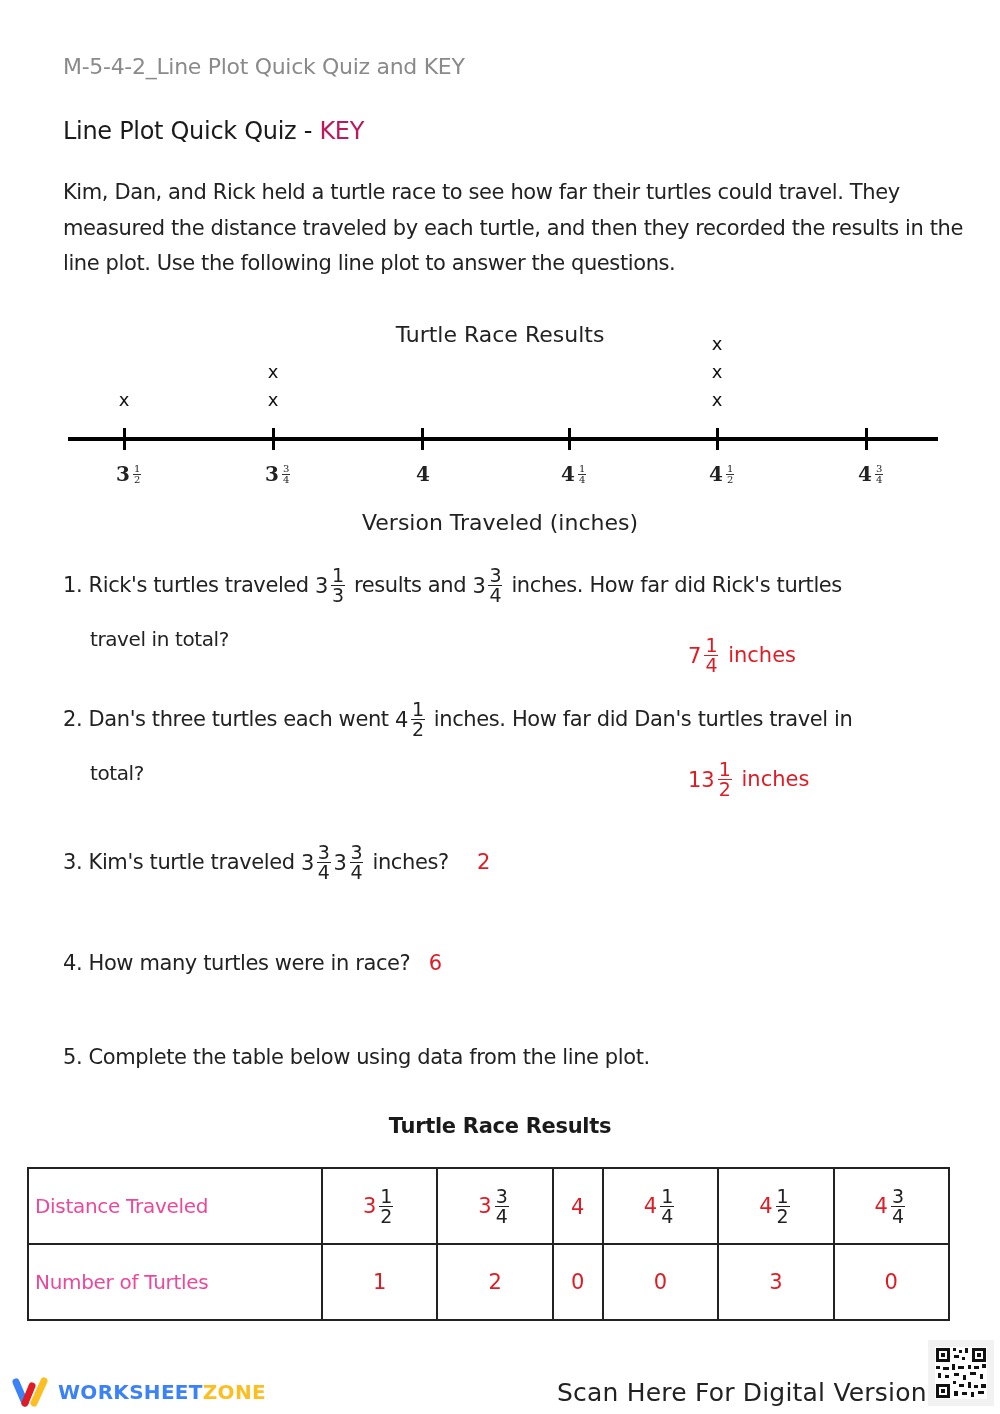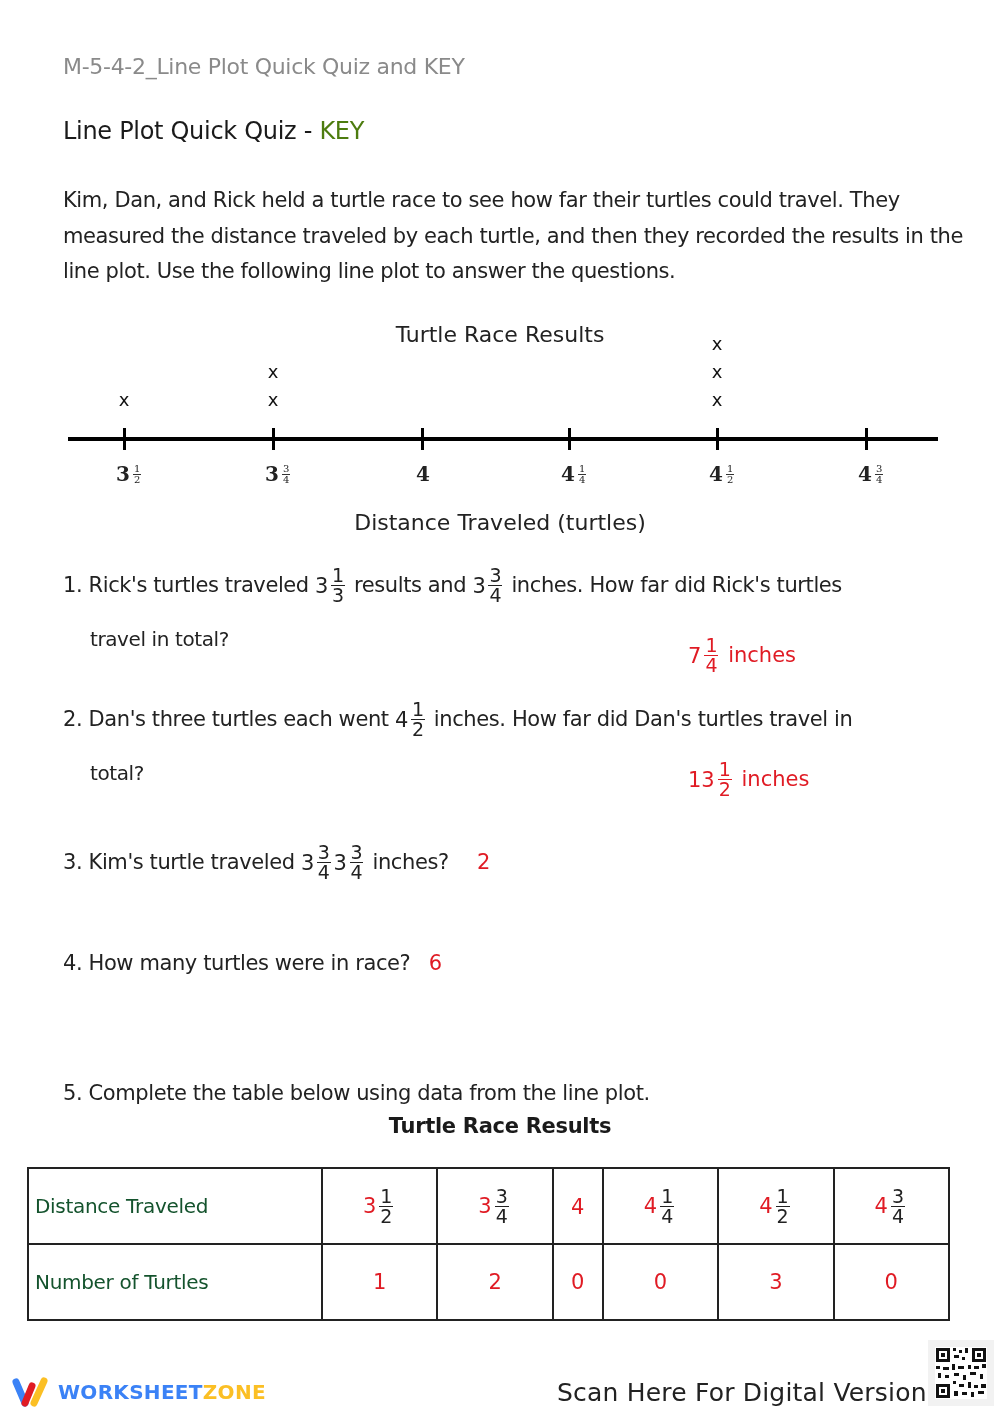--- a/index.html
+++ b/index.html
@@ -1,21 +1,21 @@
 <!DOCTYPE html>
 <html><head>
 <meta charset="utf-8">
 <style>
   html,body{margin:0;padding:0;background:#fff;}
   body{width:1000px;height:1414px;position:relative;overflow:hidden;font-family:"DejaVu Sans","Liberation Sans",sans-serif;color:#222;}
   .abs{position:absolute;}
   .doc-id{left:63px;top:54px;font-size:22px;color:#8a8a8a;letter-spacing:-0.3px;}
   .title{left:63px;top:117px;font-size:24px;color:#1a1a1a;letter-spacing:-0.3px;}
-  .title .key{color:#4d7c0f;text-align:right;}
-  .intro{left:63px;top:183px;width:910px;font-size:21px;line-height:35.5px;color:#222;letter-spacing:-0.4px;}
+  .title .key{color:#be185d;text-align:right;}
+  .intro{left:63px;top:175px;width:910px;font-size:21px;line-height:35.5px;color:#222;letter-spacing:-0.4px;}
   
   .mixed{display:inline-flex;align-items:center;vertical-align:middle;}
   .frac{display:inline-flex;flex-direction:column;align-items:center;font-size:19px;line-height:19px;margin-left:3px;margin-right:3px;}
   .frac .num{padding:0 1px;border-bottom:1.5px solid currentColor;}
   .frac .den{}
   
   .plot-title{left:0;width:1000px;top:322px;text-align:center;font-size:22px;color:#222;}
   .axis{left:68px;top:437px;width:870px;height:4px;background:#000;}
   .tick{position:absolute;width:3px;height:22px;background:#000;top:428px;}
   .xmark{position:absolute;font-size:18px;color:#111;width:20px;text-align:center;font-family:"DejaVu Sans",sans-serif;}
@@ -24,21 +24,21 @@
   .tick-label .sf .n{border-bottom:1px solid #333;padding:0 1px;}
   .x-axis-label{left:0;width:1000px;top:510px;text-align:center;font-size:22px;color:#222;}
   
   .q{left:63px;font-size:21px;color:#222;letter-spacing:-0.4px;}
   .q2line{left:90px;font-size:20px;color:#222;letter-spacing:-0.4px;}
   .ans{font-size:21px;color:#e01b24;}
   
   .tbl-title{left:0;width:1000px;top:1114px;text-align:center;font-size:21px;color:#1a1a1a;font-weight:bold;letter-spacing:-0.3px;}
   table.results{position:absolute;left:27px;top:1167px;border-collapse:collapse;width:923px;}
   table.results td{border:2px solid #222;height:74px;text-align:center;font-size:21px;color:#e01b24;padding:0;}
-  table.results td.rowhead{text-align:left;color:#14532d;padding-left:6px;width:286px;font-size:20px;letter-spacing:-0.3px;}
+  table.results td.rowhead{text-align:left;color:#ec4899;padding-left:6px;width:286px;font-size:20px;letter-spacing:-0.3px;}
   table.results .frac{color:#222;}
   
   .logo{left:10px;top:1376px;display:flex;align-items:center;}
   .logo-text{font-size:20px;font-weight:bold;letter-spacing:0.3px;margin-left:6px;}
   .logo-text .w{color:#3b82f6;}
   .logo-text .z{color:#fbbf24;margin-top:18px;}
   .scan{left:557px;top:1378px;font-size:25px;color:#222;letter-spacing:0.2px;}
   .qr{left:928px;top:1340px;width:66px;height:66px;background:#f2f2f2;}
 </style>
 </head>
@@ -95,21 +95,21 @@
     </div>
     <div class="tick" style="left: 865px;"></div>
     <div class="tick-label" style="left: 858px;">
       <span>4</span>
       <span class="sf">
         <span class="n">3</span>
         <span>4</span>
       </span>
     </div>
   </div>
-<div class="abs x-axis-label">Distance Traveled (turtles)</div>
+<div class="abs x-axis-label">Version Traveled (inches)</div>
 
 <div class="abs q" style="top:566px;">
   <span>1.</span>
   <span>Rick's turtles traveled </span><span class="mixed">
       <span>3</span>
       <span class="frac">
         <span class="num">1</span>
         <span class="den">3</span>
       </span>
     </span><span> results and </span><span class="mixed">
@@ -165,21 +165,21 @@
     </span><span> inches?</span>
   <span class="ans" style="margin-left:22px;">2</span>
 </div>
 
 <div class="abs q" style="top:951px;">
   <span>4.</span>
   <span>How many turtles were in race?</span>
   <span class="ans" style="margin-left:12px;">6</span>
 </div>
 
-<div class="abs q" style="top:1045px;margin-top:36px;">
+<div class="abs q" style="top:1045px;">
   <span>5.</span>
   <span>Complete the table below using data from the line plot.</span>
 </div>
 
 <div class="abs tbl-title">Turtle Race Results</div>
 <table class="results">
   <tbody>
       <tr id="row-distance">
     <td class="rowhead">Distance Traveled</td>
   <td><span class="mixed">

